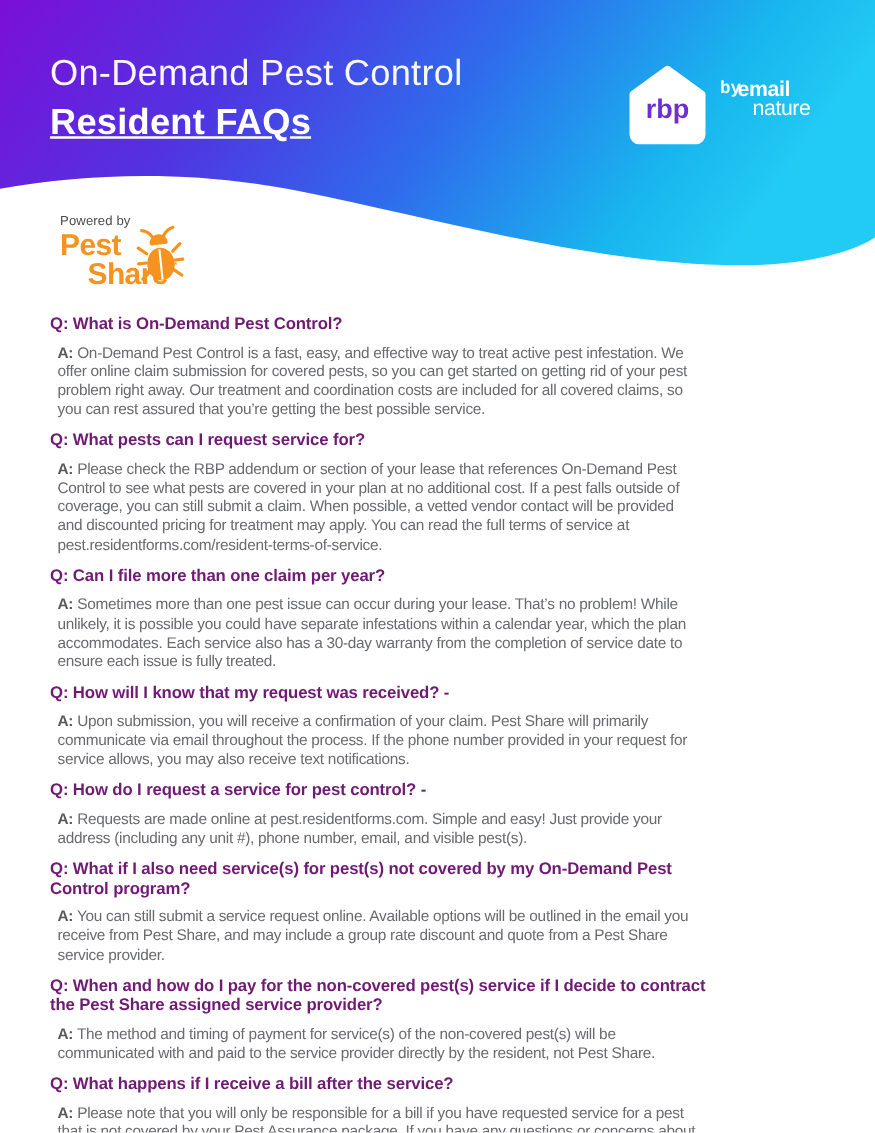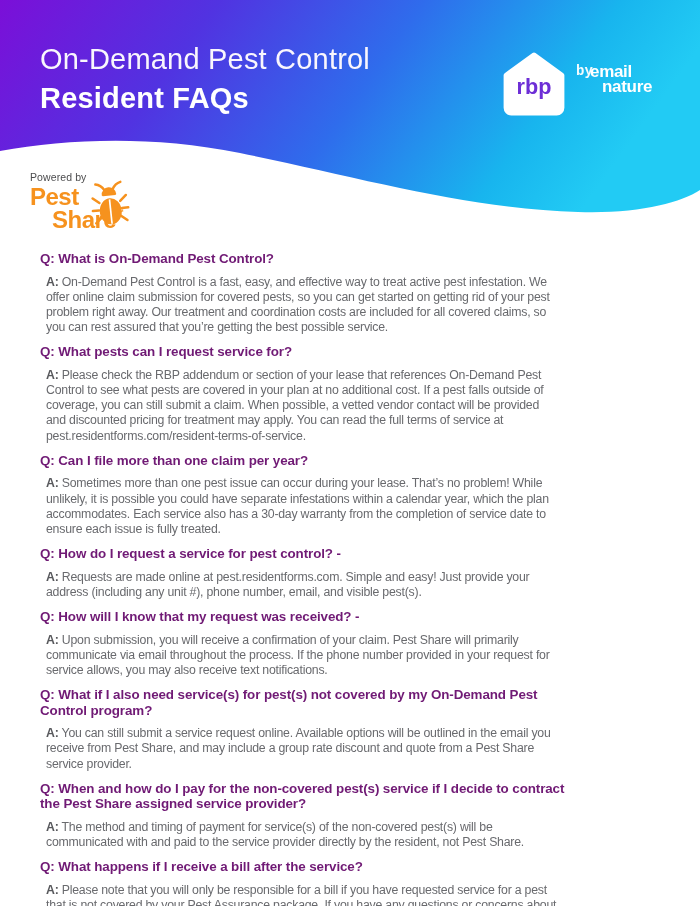--- a/index.html
+++ b/index.html
@@ -13,32 +13,32 @@
   
   .hero { position: relative; width: 700px; height: 235px; }
   .hero-wave { position: absolute; inset: 0; width: 700px; height: 235px; display: block; }
   .hero-title { position: absolute; left: 40px; top: 42px; color: #ffffff; }
   .hero-title .t1 {
     font-size: 29px; font-weight: 400; letter-spacing: 0.2px; color: #f9f6fd;
     line-height: 34px;
   }
   .hero-title .t2 {
     font-size: 29px; font-weight: 700; letter-spacing: 0.2px; color: #ffffff;
-    line-height: 34px; margin-top: 5px;
+    line-height: 34px; margin-top: 5px; text-decoration: underline;
   }
   .brand { position: absolute; left: 500px; top: 50px; display: flex; align-items: flex-start; }
   .rbp-badge { width: 68px; height: 68px; display: block; }
   .rbp-text { font-family: "Liberation Sans", sans-serif; font-weight: 700; font-size: 21px; fill: #6d2ed6; }
   .sn { position: relative; margin-left: 10px; margin-top: 14px; color: #ffffff; }
   .sn-by { position: absolute; left: -2px; top: -1px; font-size: 14px; font-weight: 600; opacity: 0.95; font-family: Liberation Mono, monospace; }
   .sn-1 { display: block; font-size: 17px; font-weight: 700; line-height: 15px; letter-spacing: -0.3px; padding-left: 12px; }
-  .sn-2 { display: block; font-size: 17px; font-weight: 700; line-height: 15px; letter-spacing: -0.3px; padding-left: 24px; }
+  .sn-2 { display: block; font-size: 17px; font-weight: 400; line-height: 15px; letter-spacing: -0.3px; padding-left: 24px; }
 
   
-  .powered { position: absolute; left: 30px; top: 171px; }
+  .powered { position: absolute; left: 48px; top: 171px; }
   .pw-label { font-size: 10.5px; color: #4c4c4e; letter-spacing: 0.1px; margin-bottom: 2px; }
   .ps-1, .ps-2 { font-size: 24px; font-weight: 800; color: #f6921e; letter-spacing: -0.5px; line-height: 24px; }
   .ps-2-row { padding-left: 22px; margin-top: -1px; }
   .tm { font-size: 8px; color: #f6921e; vertical-align: top; font-weight: 700; }
   .bug { position: absolute; left: 60px; top: 10px; width: 40px; height: 46px; transform: rotate(-6deg); }
 
   
   .content { padding: 16px 38px 20px 40px; }
   .qa { margin-bottom: 9px; }
   .q {
@@ -129,26 +129,26 @@
     </section>
     <section class="qa">
       <h3 class="q">Q: What pests can I request service for?</h3>
       <p class="a"><strong class="ap">A:</strong> <span>Please check the RBP addendum or section of your lease that references On-Demand Pest Control to see what pests are covered in your plan at no additional cost. If a pest falls outside of coverage, you can still submit a claim. When possible, a vetted vendor contact will be provided and discounted pricing for treatment may apply. You can read the full terms of service at pest.residentforms.com/resident-terms-of-service.</span></p>
     </section>
     <section class="qa">
       <h3 class="q">Q: Can I file more than one claim per year?</h3>
       <p class="a"><strong class="ap">A:</strong> <span>Sometimes more than one pest issue can occur during your lease. That’s no problem! While unlikely, it is possible you could have separate infestations within a calendar year, which the plan accommodates. Each service also has a 30-day warranty from the completion of service date to ensure each issue is fully treated.</span></p>
     </section>
     <section class="qa">
+      <h3 class="q">Q: How will I know that my request was received? -</h3>
+      <p class="a"><strong class="ap">A:</strong> <span>Upon submission, you will receive a confirmation of your claim. Pest Share will primarily communicate via email throughout the process. If the phone number provided in your request for service allows, you may also receive text notifications.</span></p>
+    </section>
+    <section class="qa">
       <h3 class="q">Q: How do I request a service for pest control? -</h3>
       <p class="a"><strong class="ap">A:</strong> <span>Requests are made online at pest.residentforms.com. Simple and easy! Just provide your address (including any unit #), phone number, email, and visible pest(s).</span></p>
-    </section>
-    <section class="qa">
-      <h3 class="q">Q: How will I know that my request was received? -</h3>
-      <p class="a"><strong class="ap">A:</strong> <span>Upon submission, you will receive a confirmation of your claim. Pest Share will primarily communicate via email throughout the process. If the phone number provided in your request for service allows, you may also receive text notifications.</span></p>
     </section>
     <section class="qa">
       <h3 class="q">Q: What if I also need service(s) for pest(s) not covered by my On-Demand Pest Control program?</h3>
       <p class="a"><strong class="ap">A:</strong> <span>You can still submit a service request online. Available options will be outlined in the email you receive from Pest Share, and may include a group rate discount and quote from a Pest Share service provider.</span></p>
     </section>
     <section class="qa">
       <h3 class="q">Q: When and how do I pay for the non-covered pest(s) service if I decide to contract the Pest Share assigned service provider?</h3>
       <p class="a"><strong class="ap">A:</strong> <span>The method and timing of payment for service(s) of the non-covered pest(s) will be communicated with and paid to the service provider directly by the resident, not Pest Share.</span></p>
     </section>
     <section class="qa">

